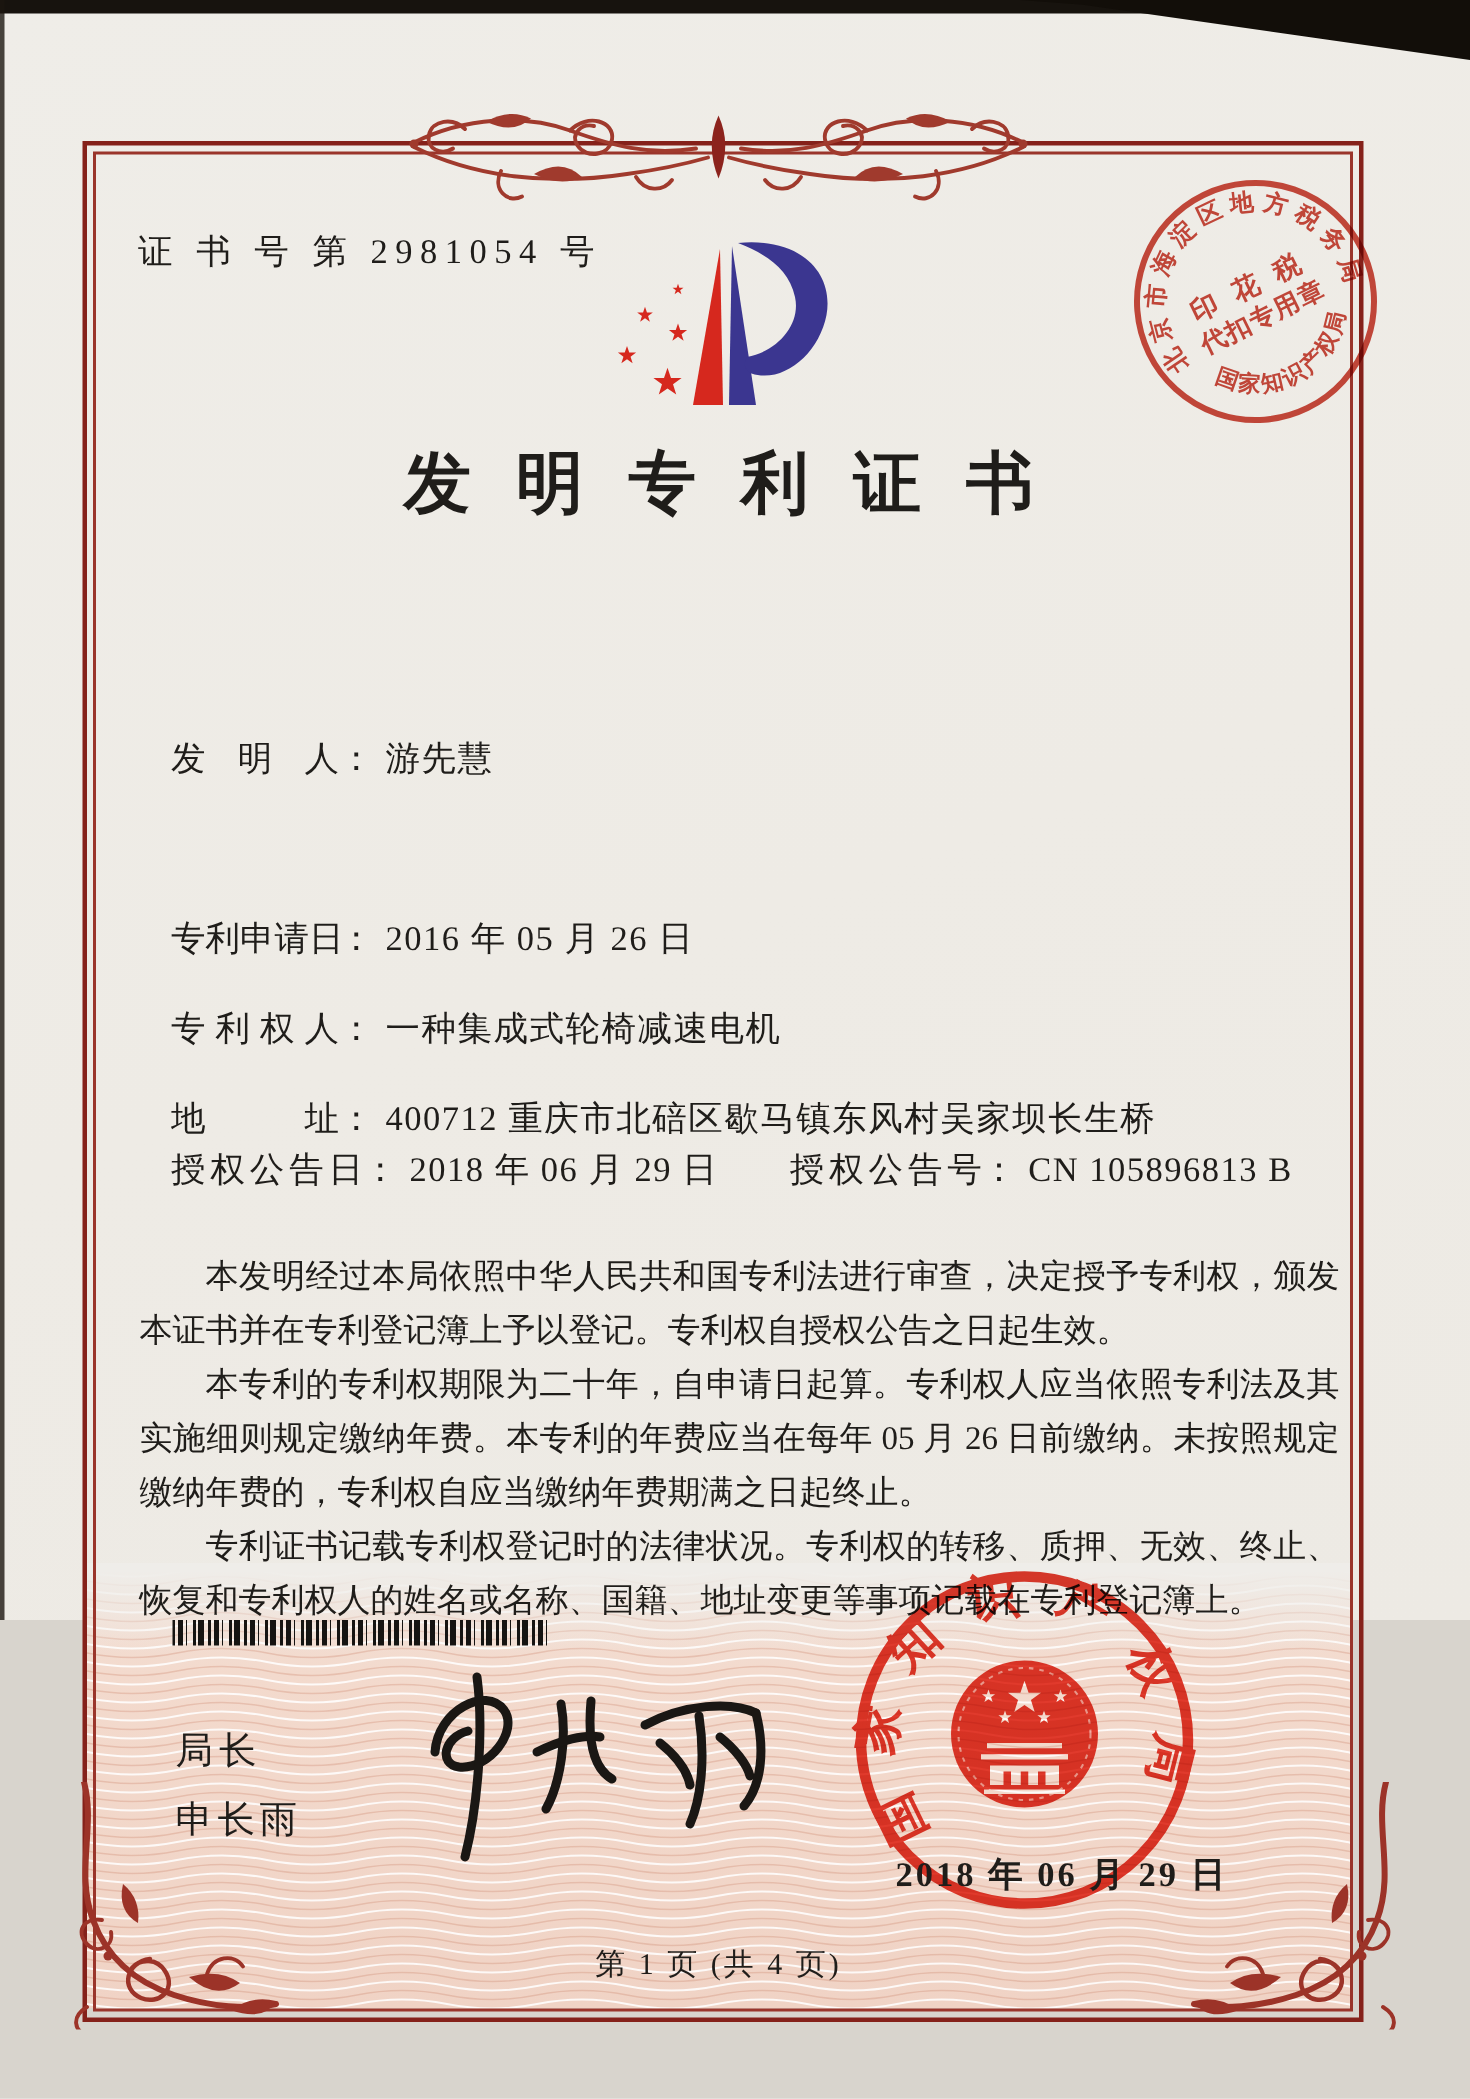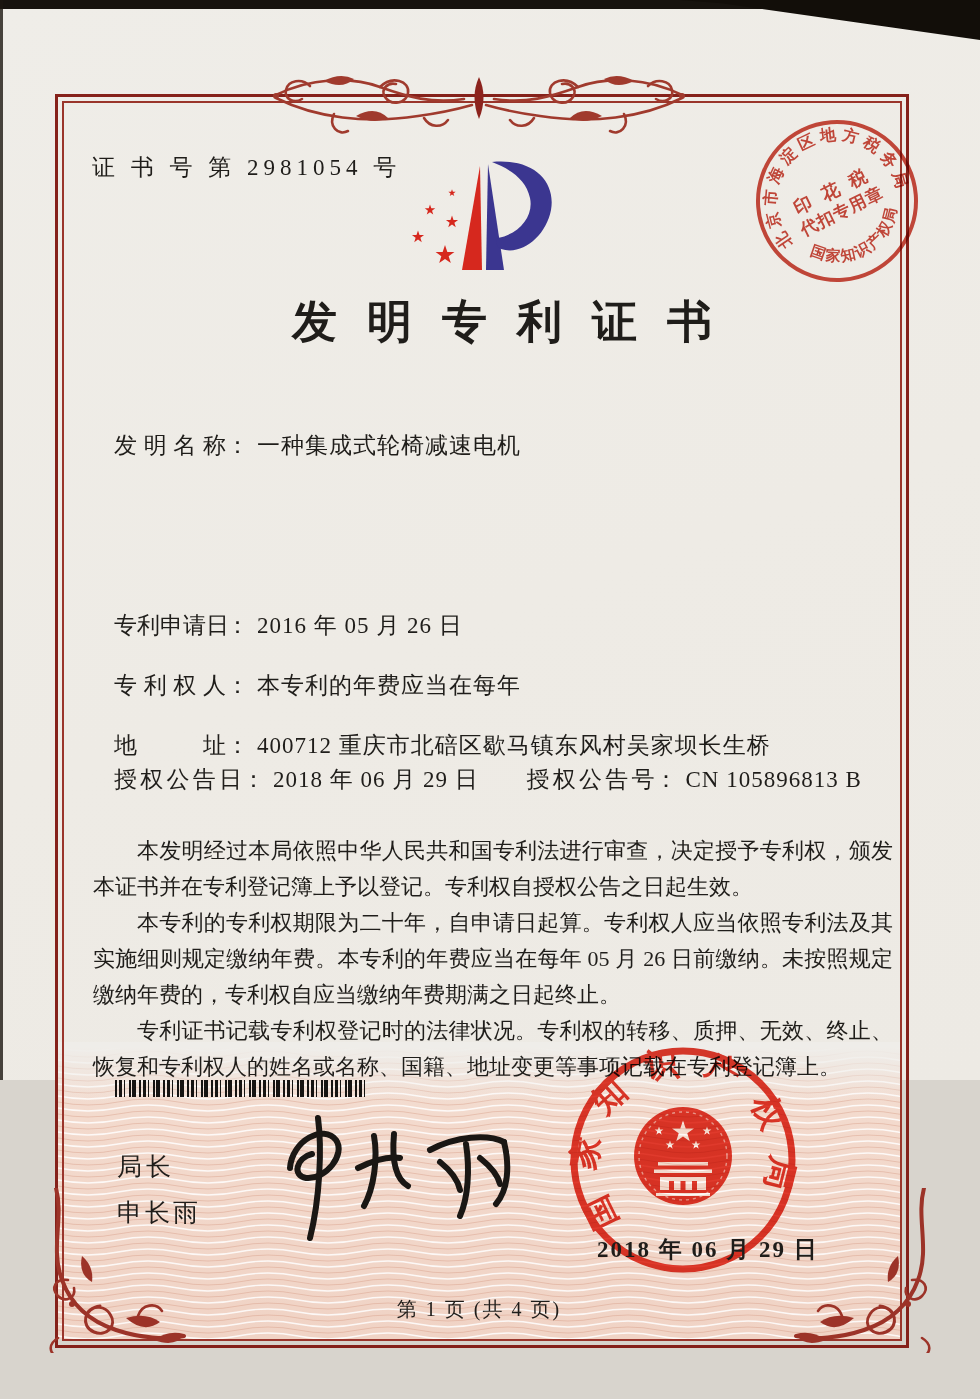--- a/index.html
+++ b/index.html
@@ -20,21 +20,21 @@
   .frame{left:55px;top:94px;width:848px;height:1248px;border:3px solid #85211a;}
   .frame-inner{position:absolute;inset:4px;border:2px solid #9a352b;}
   
   .pink-band{left:58px;top:1042px;width:842px;height:297px;}
   .pink-fade{left:58px;top:1042px;width:842px;height:60px;
     background:linear-gradient(#efede9 8%,rgba(239,237,233,0));}
   
   .cert-no{left:92px;top:152px;font-size:23px;letter-spacing:5px;}
   .logo{left:402px;top:156px;}
   .title{left:55px;top:292px;width:848px;text-align:center;font-size:45px;
-    font-weight:bold;letter-spacing:30px;text-indent:30px;padding-left:23px;}
+    font-weight:bold;letter-spacing:30px;text-indent:30px;}
   
   .field-row{left:114px;font-size:23px;white-space:nowrap;}
   .flabel{display:inline-block;width:112px;text-align:justify;text-align-last:justify;vertical-align:bottom;}
   .fcolon{display:inline-block;margin-right:8px;}
   .fvalue{letter-spacing:1px;}
   .pair2{margin-left:42px;}
   .pair2 .flabel{width:128px;}
   
   .body-text{left:93px;top:833px;width:800px;font-size:22px;line-height:36px;
     text-align:justify;}
@@ -198,28 +198,28 @@
       <polygon points="78,10 80,114 60,114"></polygon>
     </g>
     <g fill="#3b3690">
       <polygon points="86,8 102,114 84,114"></polygon>
       <path d="M90,6 C132,2 154,26 149,54 C144,80 120,100 99,93 C95,91 93,87 96,82 C117,78 132,60 128,42 C124,23 108,13 90,6 Z"></path>
     </g>
   </svg>
 
   <div class="abs title">发明专利证书</div>
 
-  <div class="abs field-row" style="top:430px;">
-    <span class="flabel">发明名称</span><span class="fcolon">：</span><span class="fvalue">一种集成式轮椅减速电机</span>
+  <div class="abs field-row" style="top:490px;">
+    <span class="flabel">发明人</span><span class="fcolon">：</span><span class="fvalue">游先慧</span>
   </div>
   <div class="abs field-row" style="top:610px;">
     <span class="flabel">专利申请日</span><span class="fcolon">：</span><span class="fvalue">2016 年 05 月 26 日</span>
   </div>
   <div class="abs field-row" style="top:670px;">
-    <span class="flabel">专利权人</span><span class="fcolon">：</span><span class="fvalue">本专利的年费应当在每年</span>
+    <span class="flabel">专利权人</span><span class="fcolon">：</span><span class="fvalue">一种集成式轮椅减速电机</span>
   </div>
   <div class="abs field-row" style="top:730px;">
     <span class="flabel">地址</span><span class="fcolon">：</span><span class="fvalue">400712 重庆市北碚区歇马镇东风村吴家坝长生桥</span>
   </div>
   <div class="abs field-row" style="top:764px;">
     <span><span class="flabel" style="width:128px;">授权公告日</span><span class="fcolon">：</span><span class="fvalue">2018 年 06 月 29 日</span></span>
     <span class="pair2"><span class="flabel">授权公告号</span><span class="fcolon">：</span><span class="fvalue">CN 105896813 B</span></span>
   </div>
 
   <div class="abs body-text">

